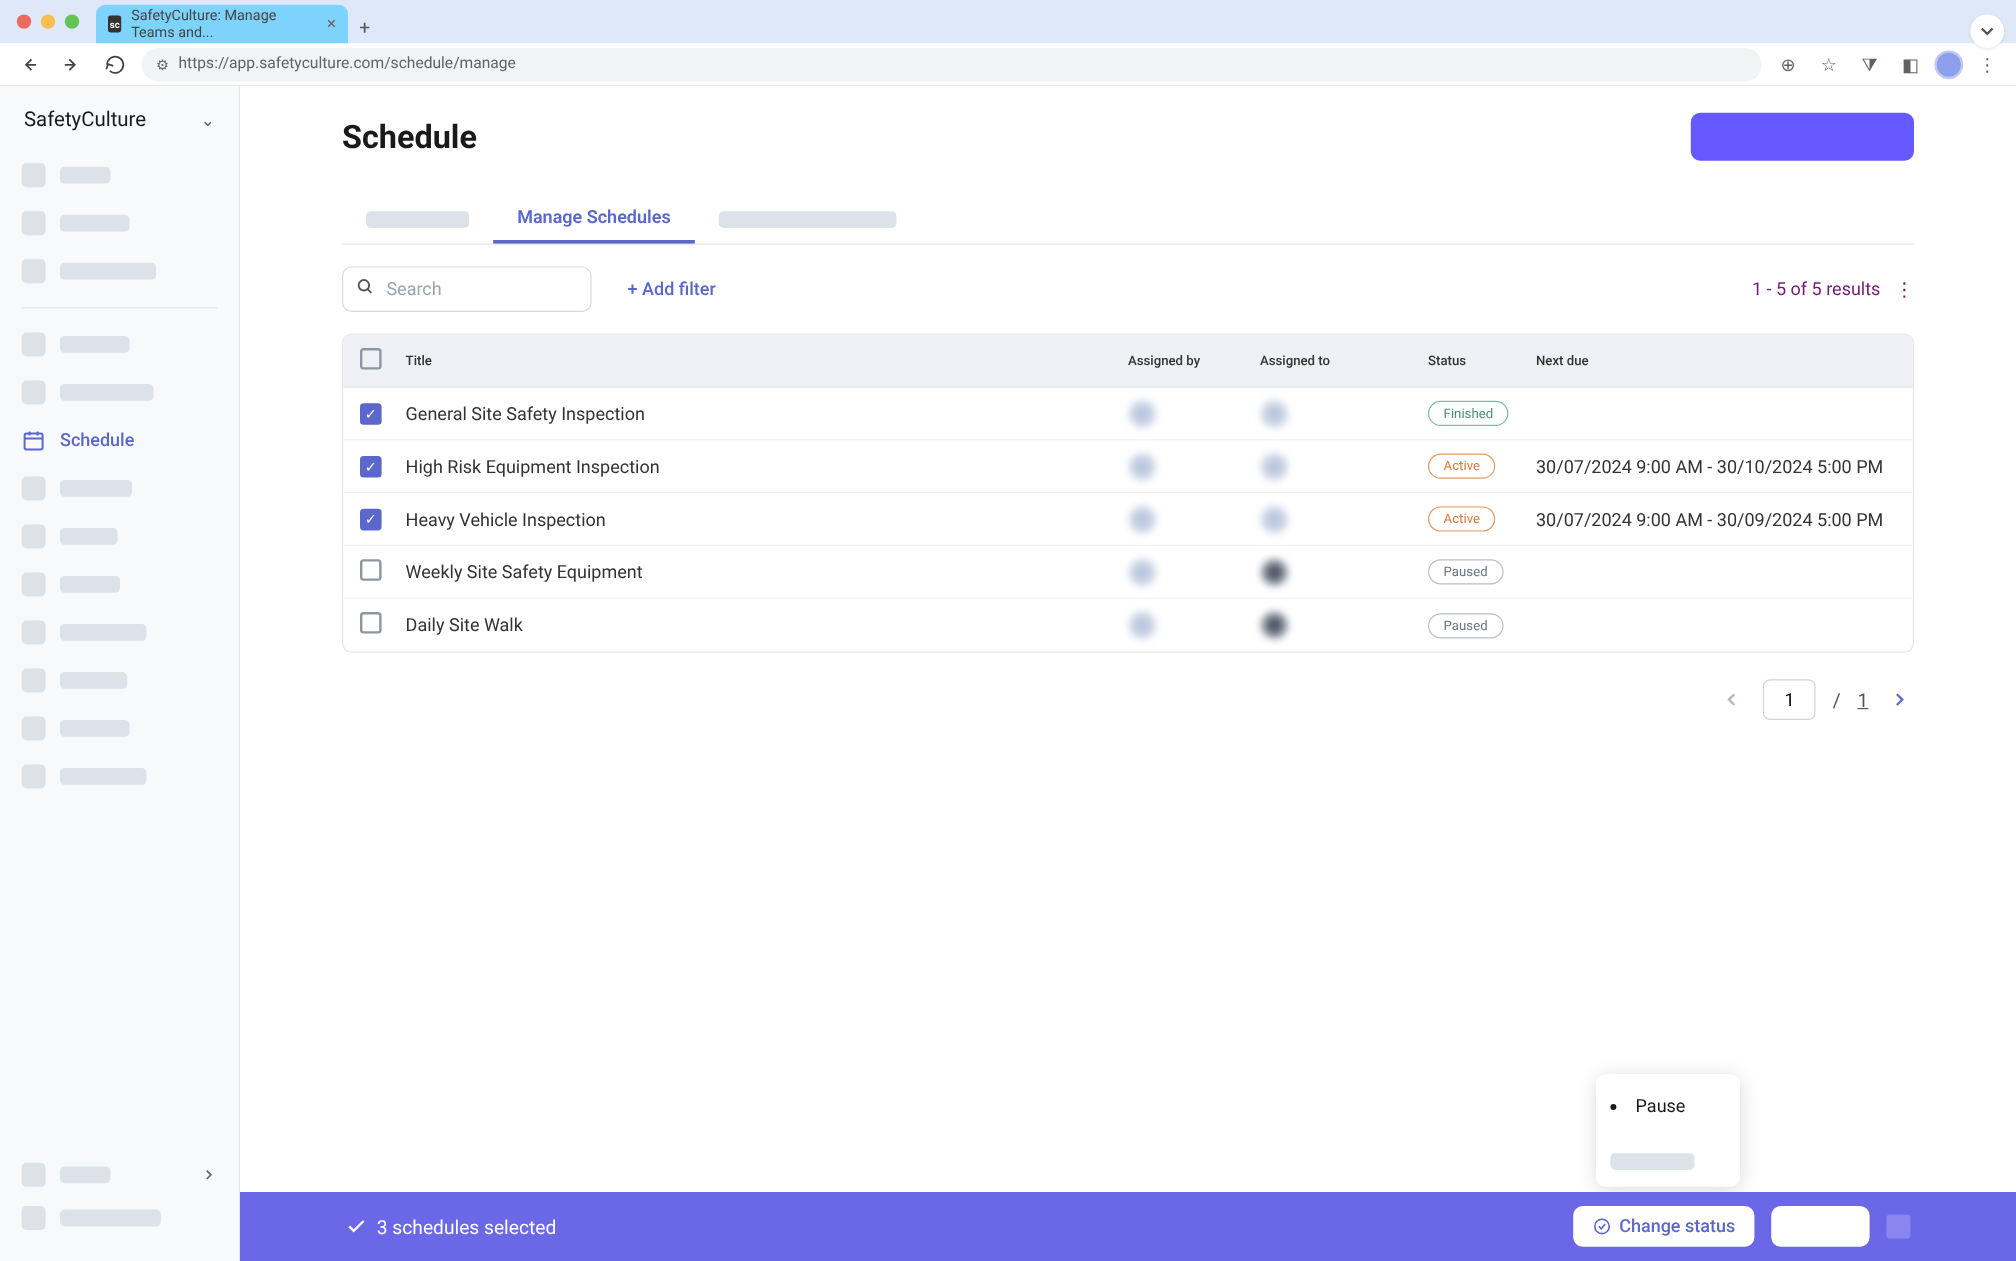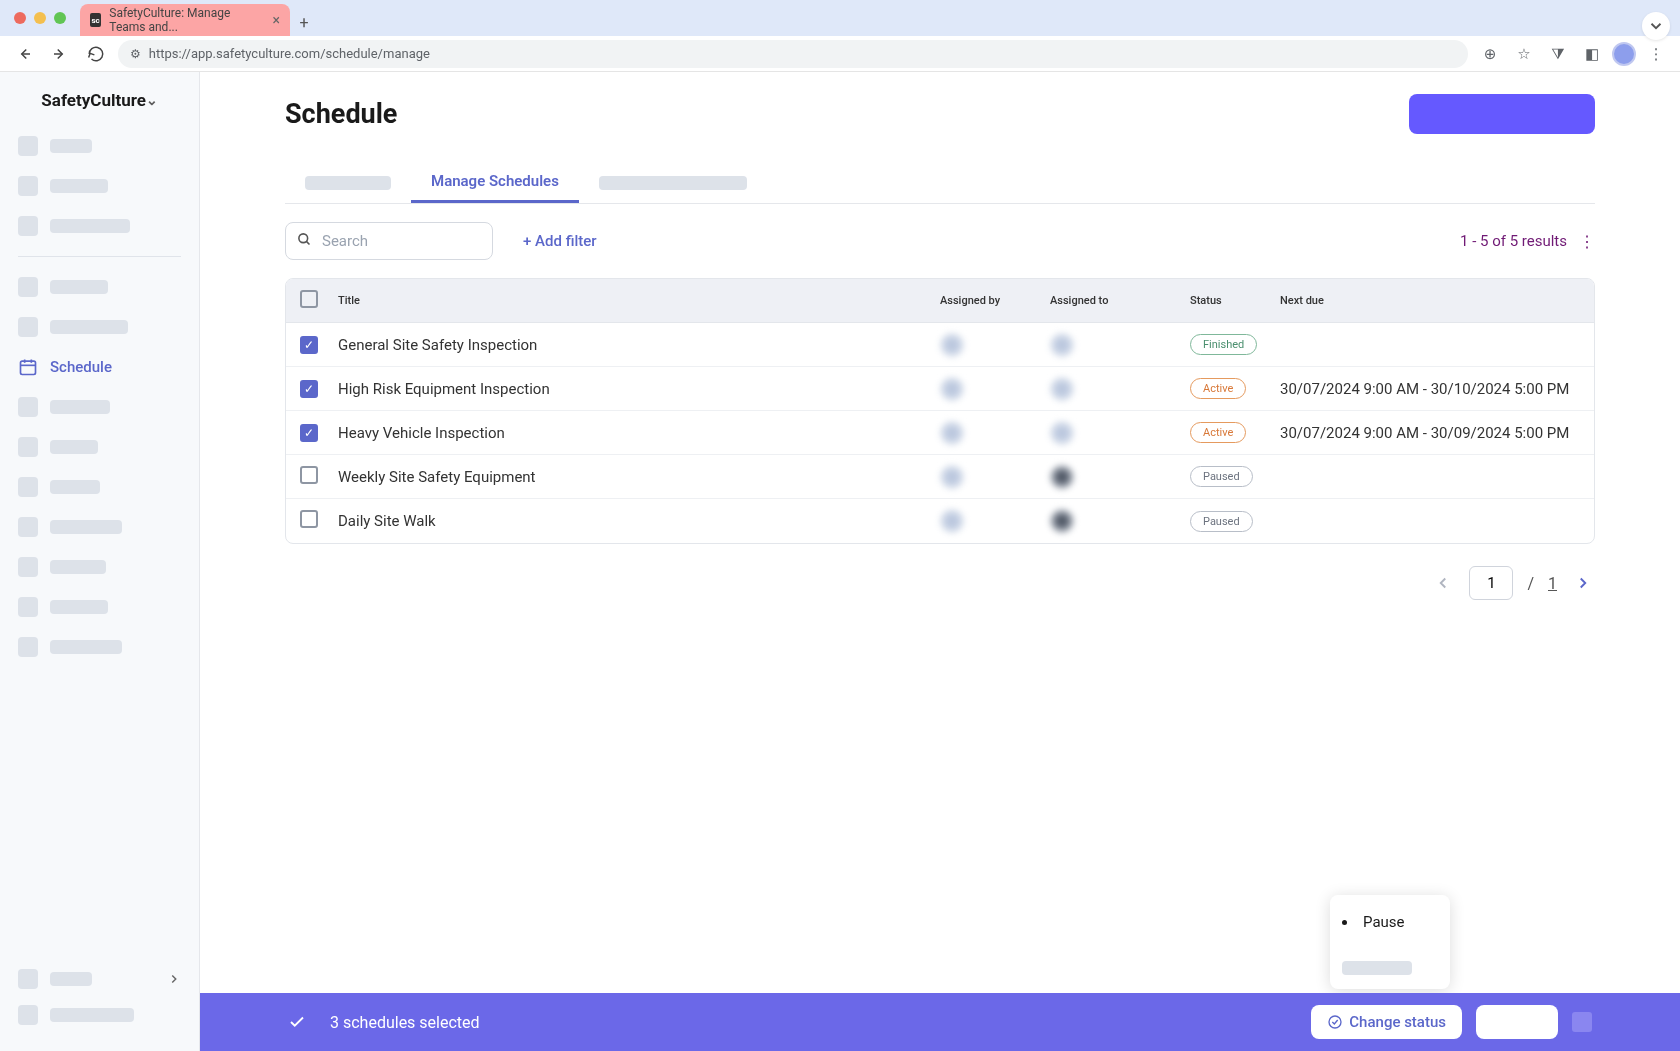--- a/index.html
+++ b/index.html
@@ -6,36 +6,36 @@
 body { background: #fff; width: 1680px; height: 1051px; overflow: hidden; }
 
 
 .browser-chrome { height: 72px; background: #dfe8f9; display: flex; flex-direction: column; }
 .tab-strip { height: 36px; display: flex; align-items: flex-end; padding-left: 10px; position: relative; }
 .traffic-lights { display: flex; gap: 8px; position: absolute; left: 14px; top: 12px; }
 .traffic-lights span { width: 12px; height: 12px; border-radius: 50%; }
 .tl-red { background: #ed6a5e; }
 .tl-yellow { background: #f4bf4f; }
 .tl-green { background: #61c554; }
-.tab { background: #fca5a5; height: 32px; border-radius: 8px 8px 0 0; display: flex; align-items: center; padding: 0 10px; margin-left: 70px; width: 210px; gap: 8px; font-size: 12px; color: #444; }
+.tab { background: #7dd3fc; height: 32px; border-radius: 8px 8px 0 0; display: flex; align-items: center; padding: 0 10px; margin-left: 70px; width: 210px; gap: 8px; font-size: 12px; color: #444; }
 .tab-favicon { width: 14px; height: 14px; background: #333; border-radius: 2px; display: inline-flex; align-items: center; justify-content: center; font-size: 8px; color: #fff; font-weight: bold; }
 .tab-close { margin-left: auto; font-size: 14px; color: #666; cursor: pointer; }
 .new-tab { width: 28px; height: 28px; display: flex; align-items: center; justify-content: center; font-size: 16px; color: #555; cursor: pointer; }
 .toolbar { height: 36px; background: #fff; display: flex; align-items: center; padding: 0 10px; gap: 8px; border-bottom: 1px solid #e5e5e5; }
 .nav-btn { width: 28px; height: 28px; display: flex; align-items: center; justify-content: center; cursor: pointer; color: #444; border-radius: 50%; }
 .url-bar { flex: 1; height: 28px; background: #f1f3f4; border-radius: 14px; display: flex; align-items: center; padding: 0 12px; gap: 8px; font-size: 13px; color: #5f6368; }
 .url-icon { font-size: 12px; }
 .toolbar-right { display: flex; gap: 6px; align-items: center; }
 .toolbar-icon { width: 28px; height: 28px; display: flex; align-items: center; justify-content: center; cursor: pointer; color: #5f6368; border-radius: 4px; font-size: 15px; }
 .profile-avatar { width: 24px; height: 24px; border-radius: 50%; background: #8d9eec; border: 2px solid #c0c8f0; }
 
 
 .app { display: flex; height: calc(1051px - 72px); }
 .sidebar { width: 200px; background: #f7f9fb; border-right: 1px solid #e5e7eb; padding: 18px 0; display: flex; flex-direction: column; }
-.sidebar-brand { display: flex; align-items: center; justify-content: center; padding: 0 20px 16px; font-size: 17px; font-weight: 700; color: #1a1a1a; }
+.sidebar-brand { display: flex; align-items: center; justify-content: space-between; padding: 0 20px 16px; font-size: 17px; font-weight: 400; color: #1a1a1a; }
 .sidebar-items { padding: 0 18px; flex: 1; }
 .sidebar-skeleton { display: flex; align-items: center; gap: 12px; padding: 10px 0; }
 .skeleton-icon { width: 20px; height: 20px; background: #dde2e9; border-radius: 4px; }
 .skeleton-text { height: 14px; background: #dde2e9; border-radius: 4px; }
 .sidebar-divider { height: 1px; background: #e0e4ea; margin: 10px 0; }
 .sidebar-item-active { display: flex; align-items: center; gap: 12px; padding: 10px 0; color: #5b67ca; font-size: 15px; font-weight: 500; cursor: pointer; }
 .sidebar-footer { padding: 0 18px; }
 .sidebar-footer-row { display: flex; align-items: center; gap: 12px; padding: 8px 0; }
 
 
@@ -85,21 +85,21 @@
 .page-total { text-decoration: underline; }
 .page-next { color: #5b67ca; }
 
 
 .dropdown-menu { position: absolute; right: 230px; bottom: 62px; background: #fff; border-radius: 8px; box-shadow: 0 2px 16px rgba(0,0,0,0.14); width: 120px; padding: 14px 12px; }
 .dropdown-item { font-size: 15px; color: #1a1a1a; padding: 4px 0; cursor: pointer; list-style: disc inside; }
 .dropdown-skel { height: 14px; width: 70px; background: #dde2e9; border-radius: 4px; margin-top: 26px; }
 
 
 .action-bar { position: fixed; bottom: 0; left: 200px; right: 0; height: 58px; background: #6b68e8; display: flex; align-items: center; padding: 0 88px 0 88px; color: #fff; font-size: 16px; justify-content: space-between; }
-.action-left { display: flex; align-items: center; gap: 24px; }
+.action-left { display: flex; align-items: center; gap: 8px; }
 .action-right { display: flex; align-items: center; gap: 14px; }
 .change-status-btn { background: #fff; color: #5b67ca; border: none; border-radius: 8px; height: 34px; padding: 0 16px; font-size: 15px; font-weight: 500; cursor: pointer; display: flex; align-items: center; gap: 6px; }
 .action-chip { background: #fff; color: transparent; border-radius: 8px; height: 34px; width: 82px; }
 .action-sq { width: 20px; height: 20px; background: #8a86f0; border-radius: 3px; }
 .arrow-svg { width: 18px; height: 18px; }
 .chevron-expand { font-size: 14px; color: #5e5e5e; }
 .dropdown-end { position: absolute; right: 10px; top: 12px; width: 28px; height: 28px; border-radius: 50%; background: #fff; display: flex; align-items: center; justify-content: center; box-shadow: 0 1px 3px rgba(0,0,0,0.1); cursor: pointer; }
 </style>
 </head>
 <body>

